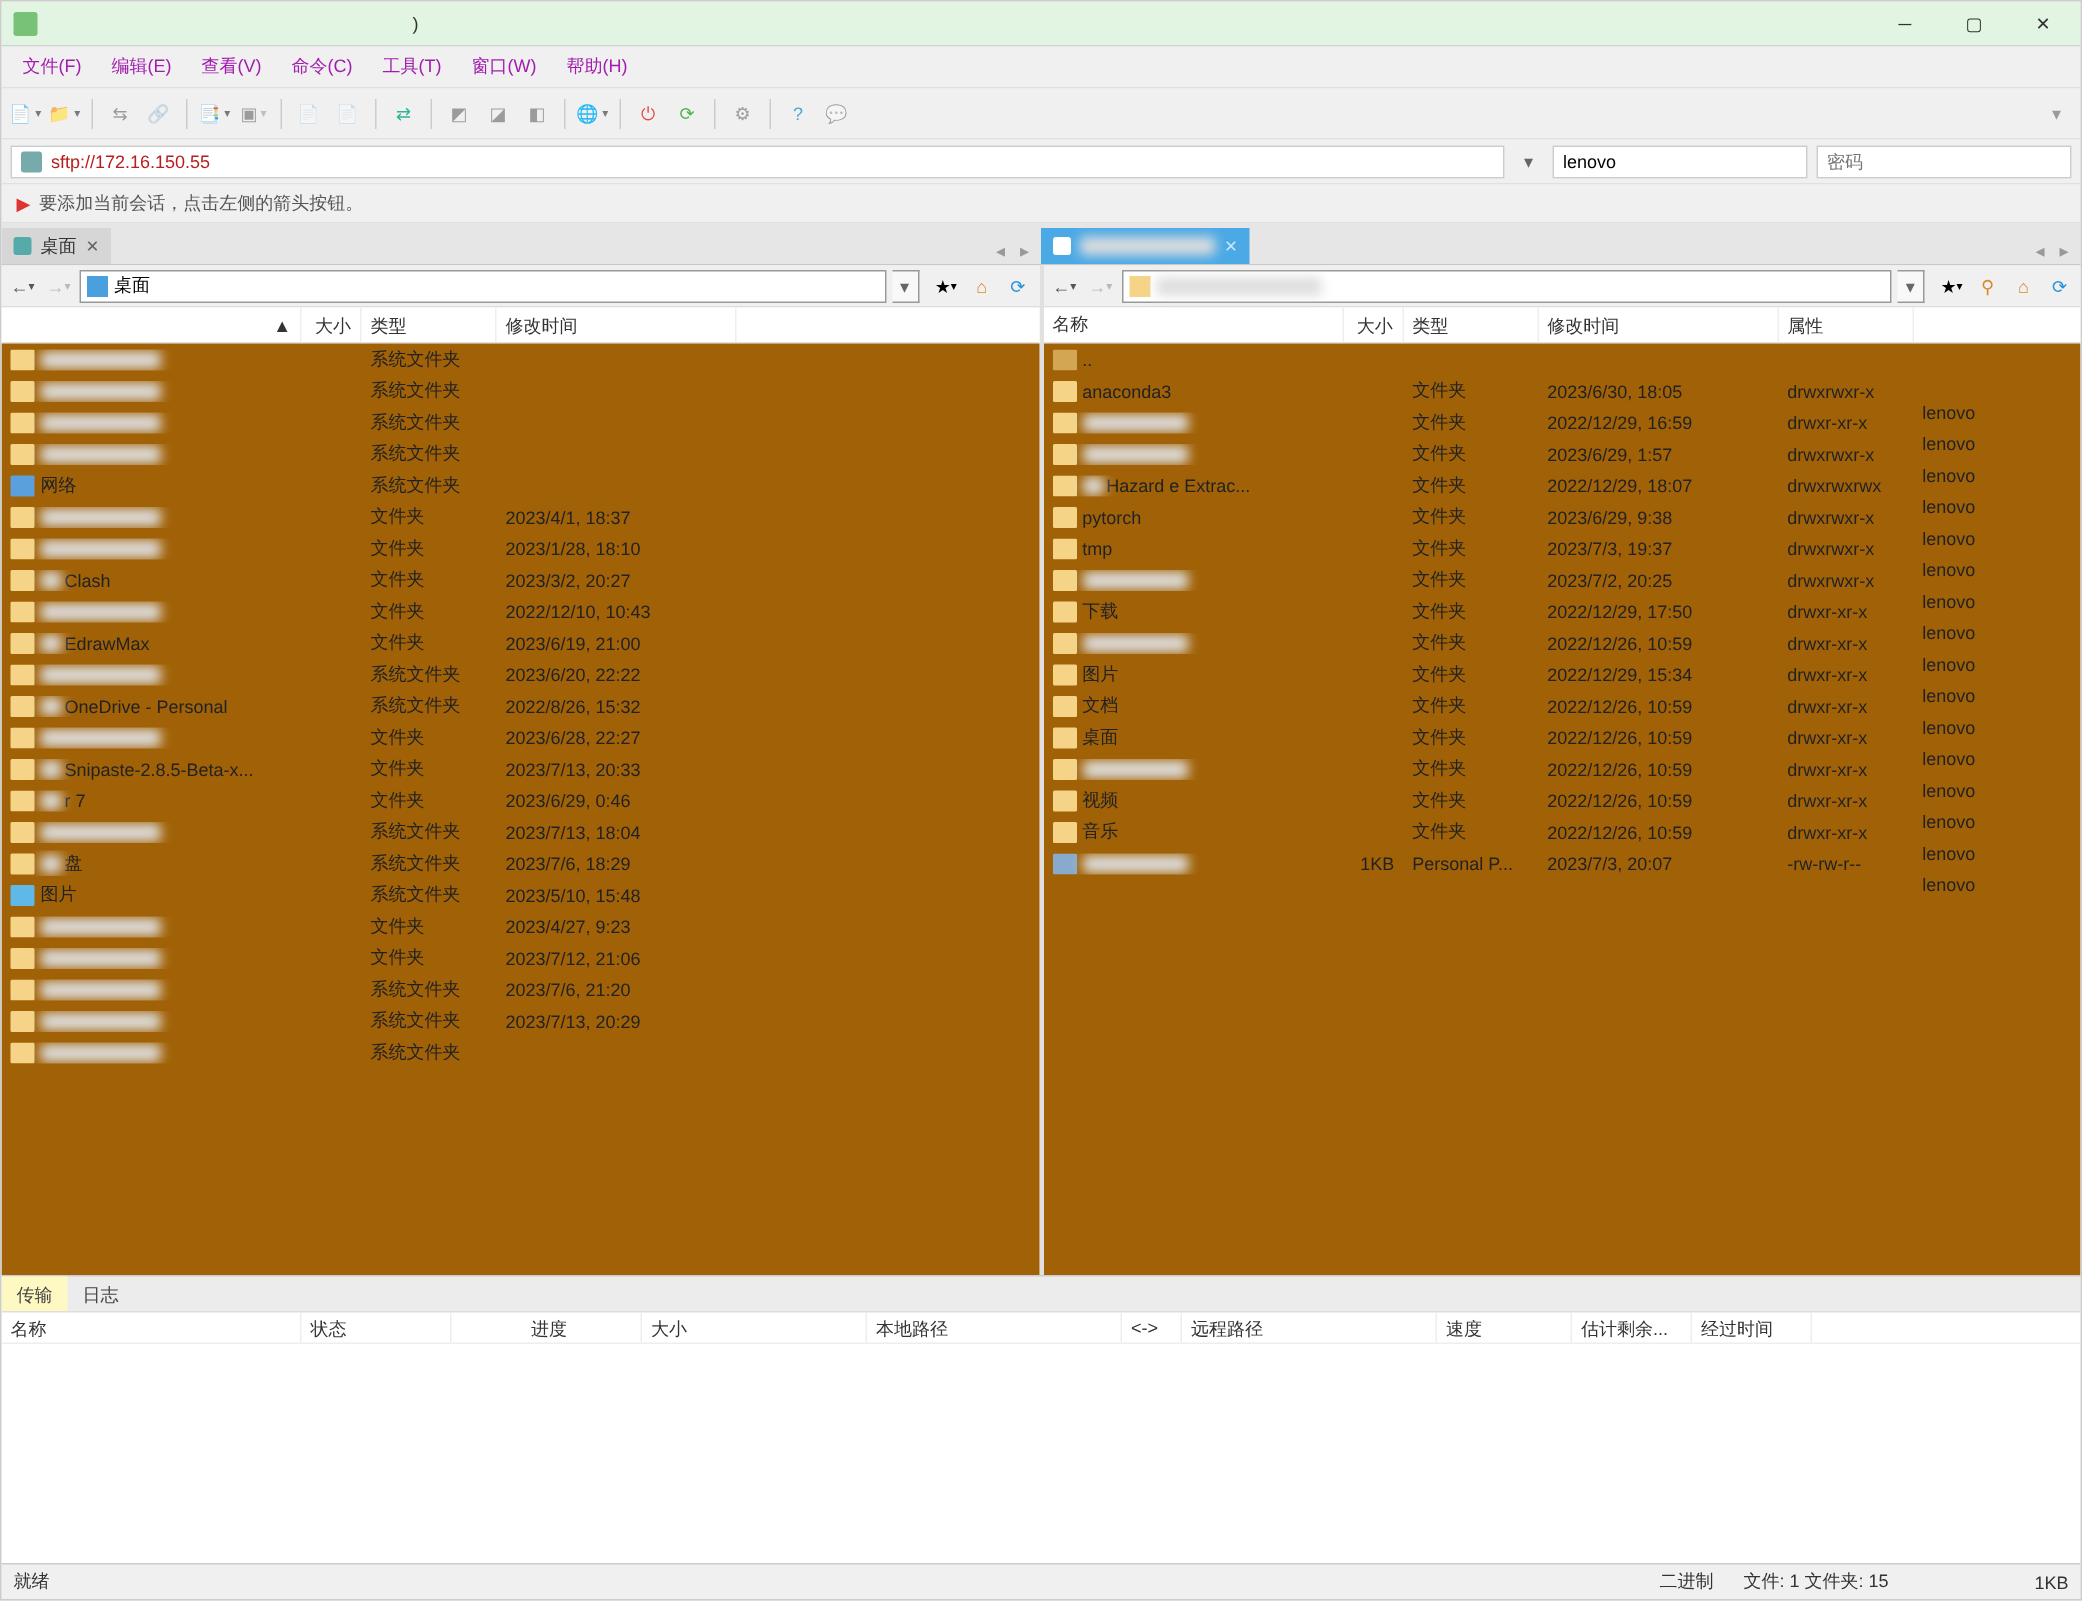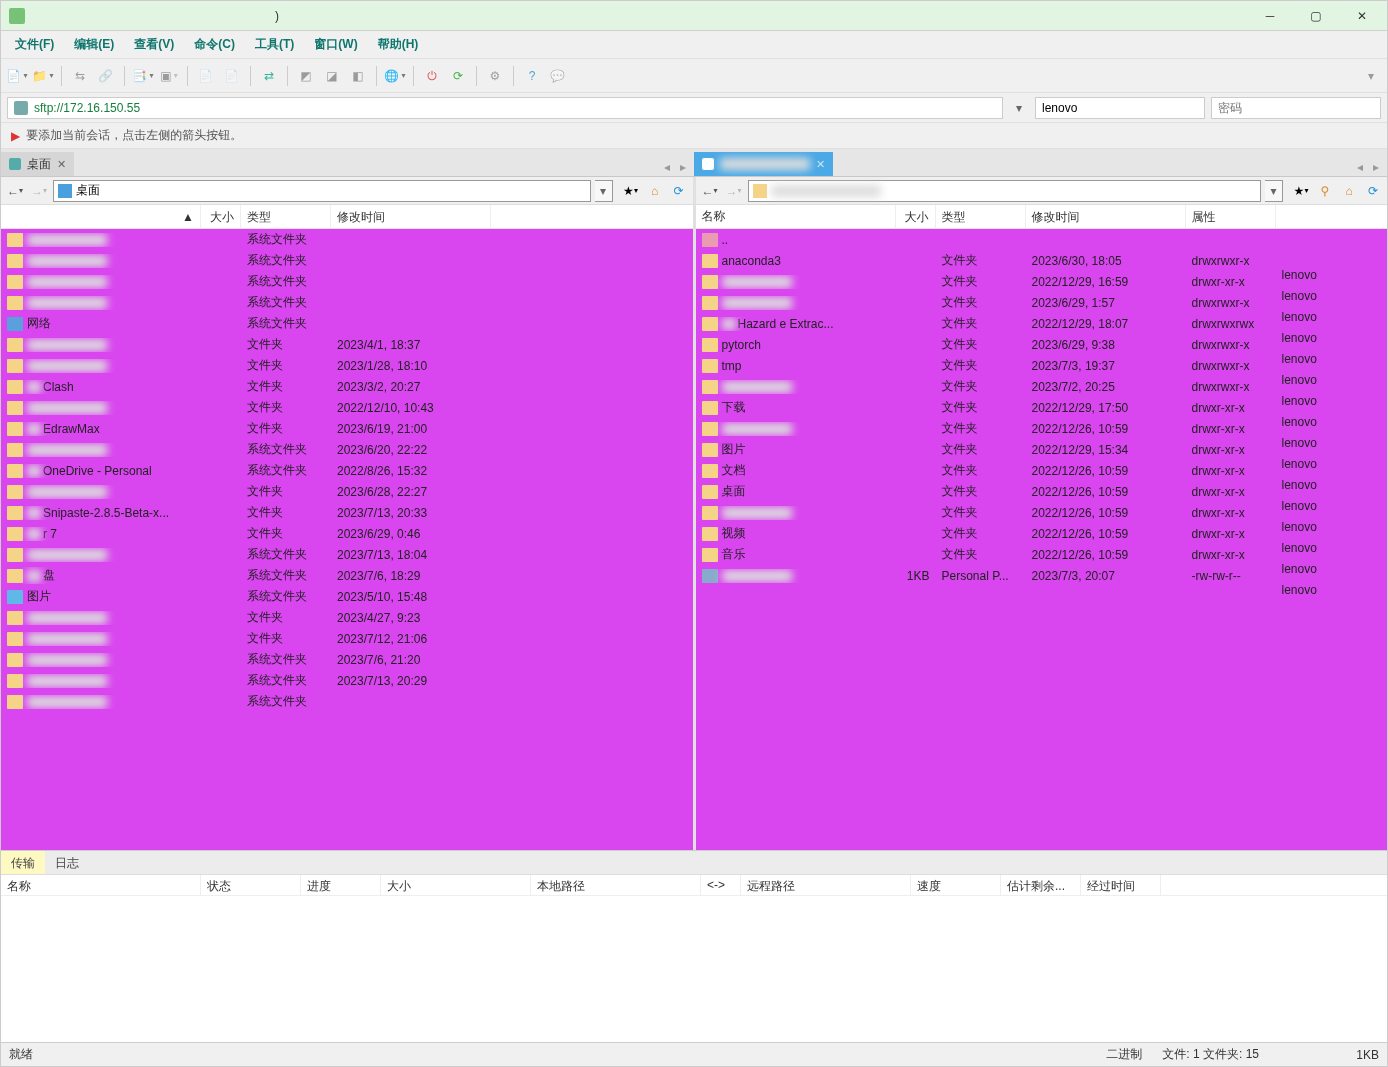--- a/index.html
+++ b/index.html
@@ -7,32 +7,32 @@
 
 
 .titlebar { height: 30px; background: linear-gradient(#e2f5e3,#e2f5e3); display: flex; align-items: center; padding: 0 2px; border-bottom: 1px solid #d0d0d0; }
 .titlebar .app-icon { width: 16px; height: 16px; background: #78c278; margin: 0 6px; border-radius: 2px; }
 .titlebar .title-text { flex: 1; color: #333; padding-left: 4px; }
 .titlebar .win-btns { display: flex; }
 .titlebar .win-btn { width: 46px; height: 30px; display: flex; align-items: center; justify-content: center; color: #333; cursor: pointer; }
 
 
 .menubar { height: 28px; background: #f0f0f0; display: flex; align-items: center; padding: 0 6px; gap: 4px; border-bottom: 1px solid #e0e0e0;}
-.menubar .menu-item { padding: 4px 8px; cursor: pointer; color: #0f766e; font-weight: bold; }
+.menubar .menu-item { padding: 4px 8px; cursor: pointer; color: #a21caf; }
 
 
 .toolbar { height: 34px; background: #f0f0f0; display: flex; align-items: center; padding: 0 6px; gap: 6px; border-bottom: 1px solid #e0e0e0;}
 .tb-icon { width: 20px; height: 20px; display: inline-flex; align-items: center; justify-content: center; cursor: pointer; opacity: 0.85; border-radius:2px;}
 .tb-sep { width: 1px; height: 20px; background: #ccc; margin: 0 2px; }
 .tb-icon.dim { opacity: 0.35; }
 .dropdown-caret { font-size: 8px; margin-left: 2px; color: #666; }
 
 
 .connbar { height: 30px; background: #f0f0f0; display: flex; align-items: center; padding: 0 6px; gap: 6px; border-bottom: 1px solid #e0e0e0;}
-.connbar .addr { flex: 1; height: 22px; background: #fff; border: 1px solid #ccc; display: flex; align-items: center; padding: 0 6px; color: #15803d; }
+.connbar .addr { flex: 1; height: 22px; background: #fff; border: 1px solid #ccc; display: flex; align-items: center; padding: 0 6px; color: #b91c1c; }
 .connbar .addr .proto-icon { width: 14px; height: 14px; background:#7aa; border-radius:2px; margin-right:6px;}
 .connbar .addr-drop { width: 20px; display: flex; align-items: center; justify-content:center; color:#666; cursor:pointer;}
 .connbar input { height: 22px; border: 1px solid #ccc; padding: 0 6px; background:#fff;}
 .connbar .user { width: 170px; }
 .connbar .pass { width: 170px; color:#999;}
 
 
 .hintbar { height: 26px; background: #f0f0f0; display: flex; align-items: center; padding: 0 10px; gap: 6px; border-bottom: 1px solid #e0e0e0; color:#555;}
 .hintbar .flag { color:#d33; }
 
@@ -59,21 +59,21 @@
 .panenav .path { flex:1; height:22px; background:#fff; border:1px solid #999; display:flex; align-items:center; padding:0 4px; gap:4px;}
 .panenav .path .dicon{ width:14px;height:14px;background:#4aa0dd;}
 .panenav .path .dicon.y{ background:#f5d488;}
 .panenav .path-drop{width:18px;display:flex;align-items:center;justify-content:center;color:#666;cursor:pointer;border:1px solid #999;border-left:none;height:22px;background:#f8f8f8;}
 .panenav .actions{display:flex;gap:4px;padding-left:4px;}
 .panenav .actions .pa{width:20px;height:20px;display:flex;align-items:center;justify-content:center;cursor:pointer;}
 
 
 .fhead { height: 24px; background:#fff; display:flex; border-bottom:1px solid #e2e2e2;}
 .fhead .col { padding: 4px 6px; color:#333; border-right:1px solid #eee; overflow:hidden; text-overflow:ellipsis; white-space:nowrap;}
-.fbody { flex:1; overflow-y:auto; overflow-x:hidden; background:#d946ef;}
+.fbody { flex:1; overflow-y:auto; overflow-x:hidden; background:#a16207;}
 .frow { height: 21px; display:flex; align-items:center;}
 .frow .cell { padding: 0 6px; overflow:hidden; text-overflow:ellipsis; white-space:nowrap; color:#222;}
 .frow .ficon{width:16px;height:14px;background:#f5d488;border-radius:1px;margin-right:4px;flex-shrink:0;}
 .frow .ficon.blue{background:#5aa0dd;}
 .frow .ficon.img{background:#5fb8e8;}
 .frow .ficon.file{background:#8ac;}
 .blur { filter: blur(4px); background:#ddd; color:#ddd; border-radius:2px;}
 
 
 .local .c-name{width:200px;display:flex;align-items:center;}
@@ -658,21 +658,21 @@
   </div>
 </div>
 
 <div class="bottom-tabs">
   <div class="btab active">传输</div>
   <div class="btab">日志</div>
 </div>
 <div class="transfer-head" id="transfer-head">
     <div class="tc" style="width: 200px;">名称</div>
     <div class="tc" style="width: 100px;">状态</div>
-    <div class="tc" style="width: 80px;">进度</div>
+    <div class="tc" style="width: 80px; margin-left: 47px;">进度</div>
     <div class="tc" style="width: 150px;">大小</div>
     <div class="tc" style="width: 170px;">本地路径</div>
     <div class="tc" style="width: 40px;">&lt;-&gt;</div>
     <div class="tc" style="width: 170px;">远程路径</div>
     <div class="tc" style="width: 90px;">速度</div>
     <div class="tc" style="width: 80px;">估计剩余...</div>
     <div class="tc" style="width: 80px;">经过时间</div>
   </div>
 <div class="transfer-body"></div>
 

